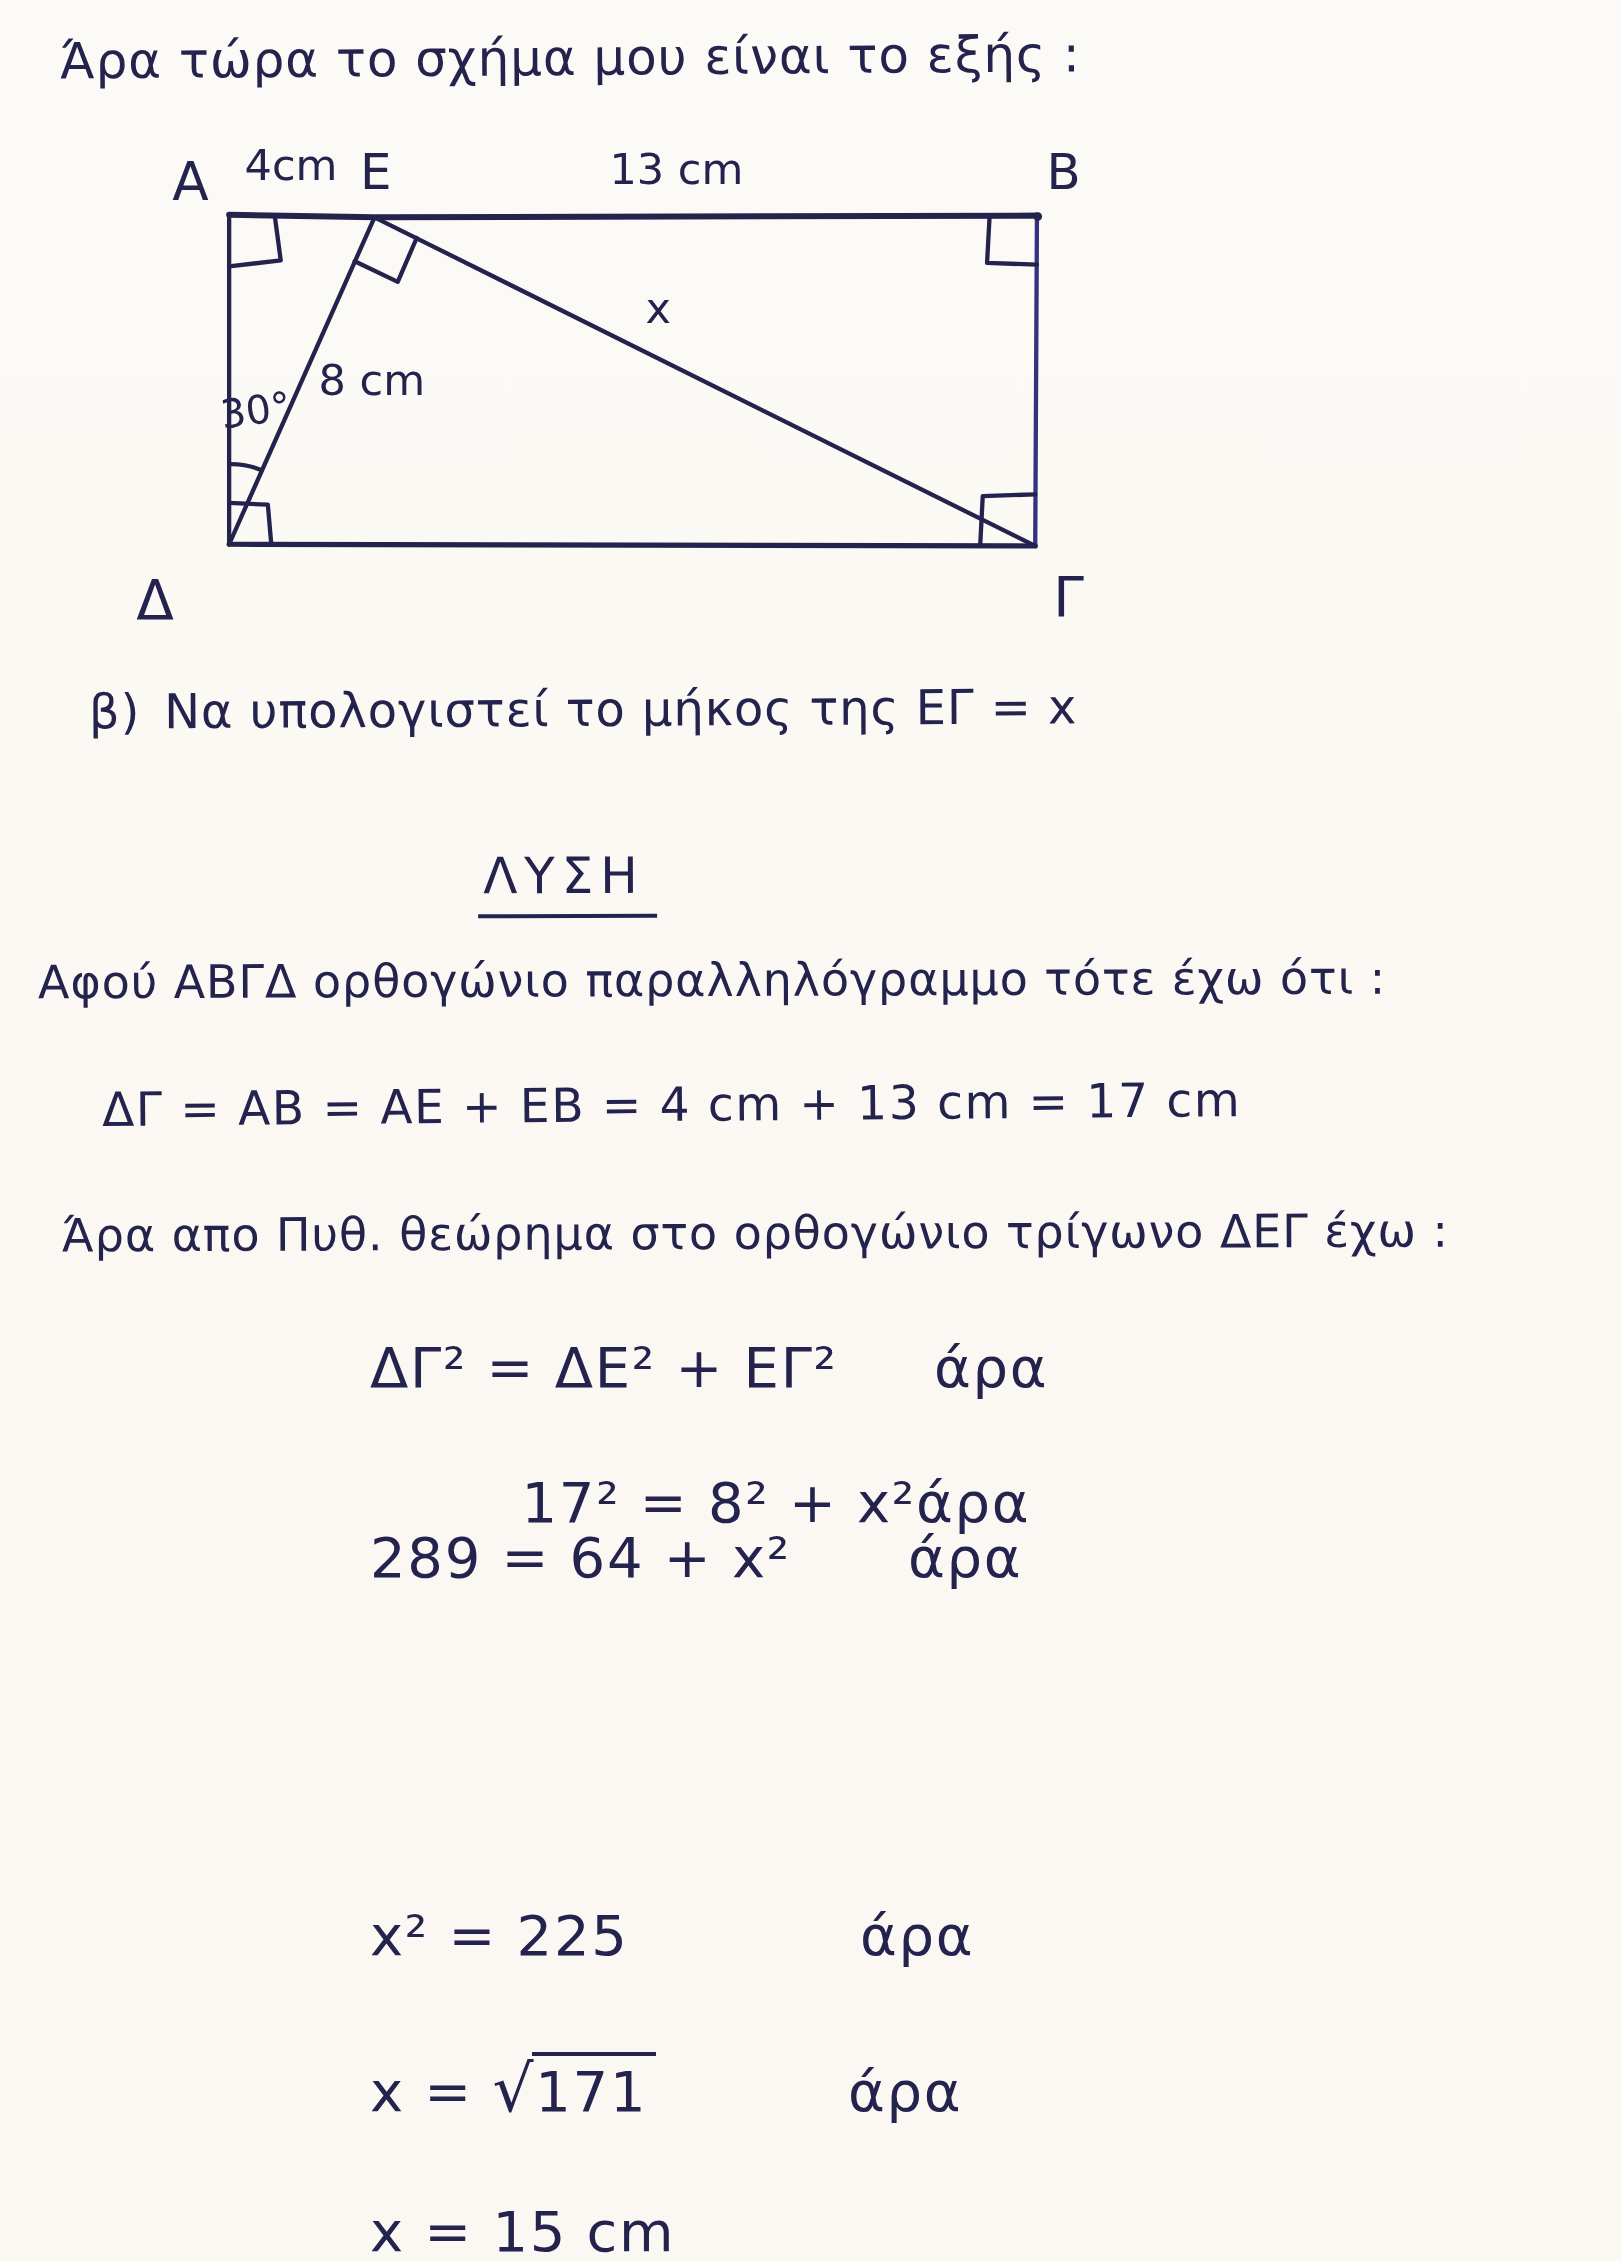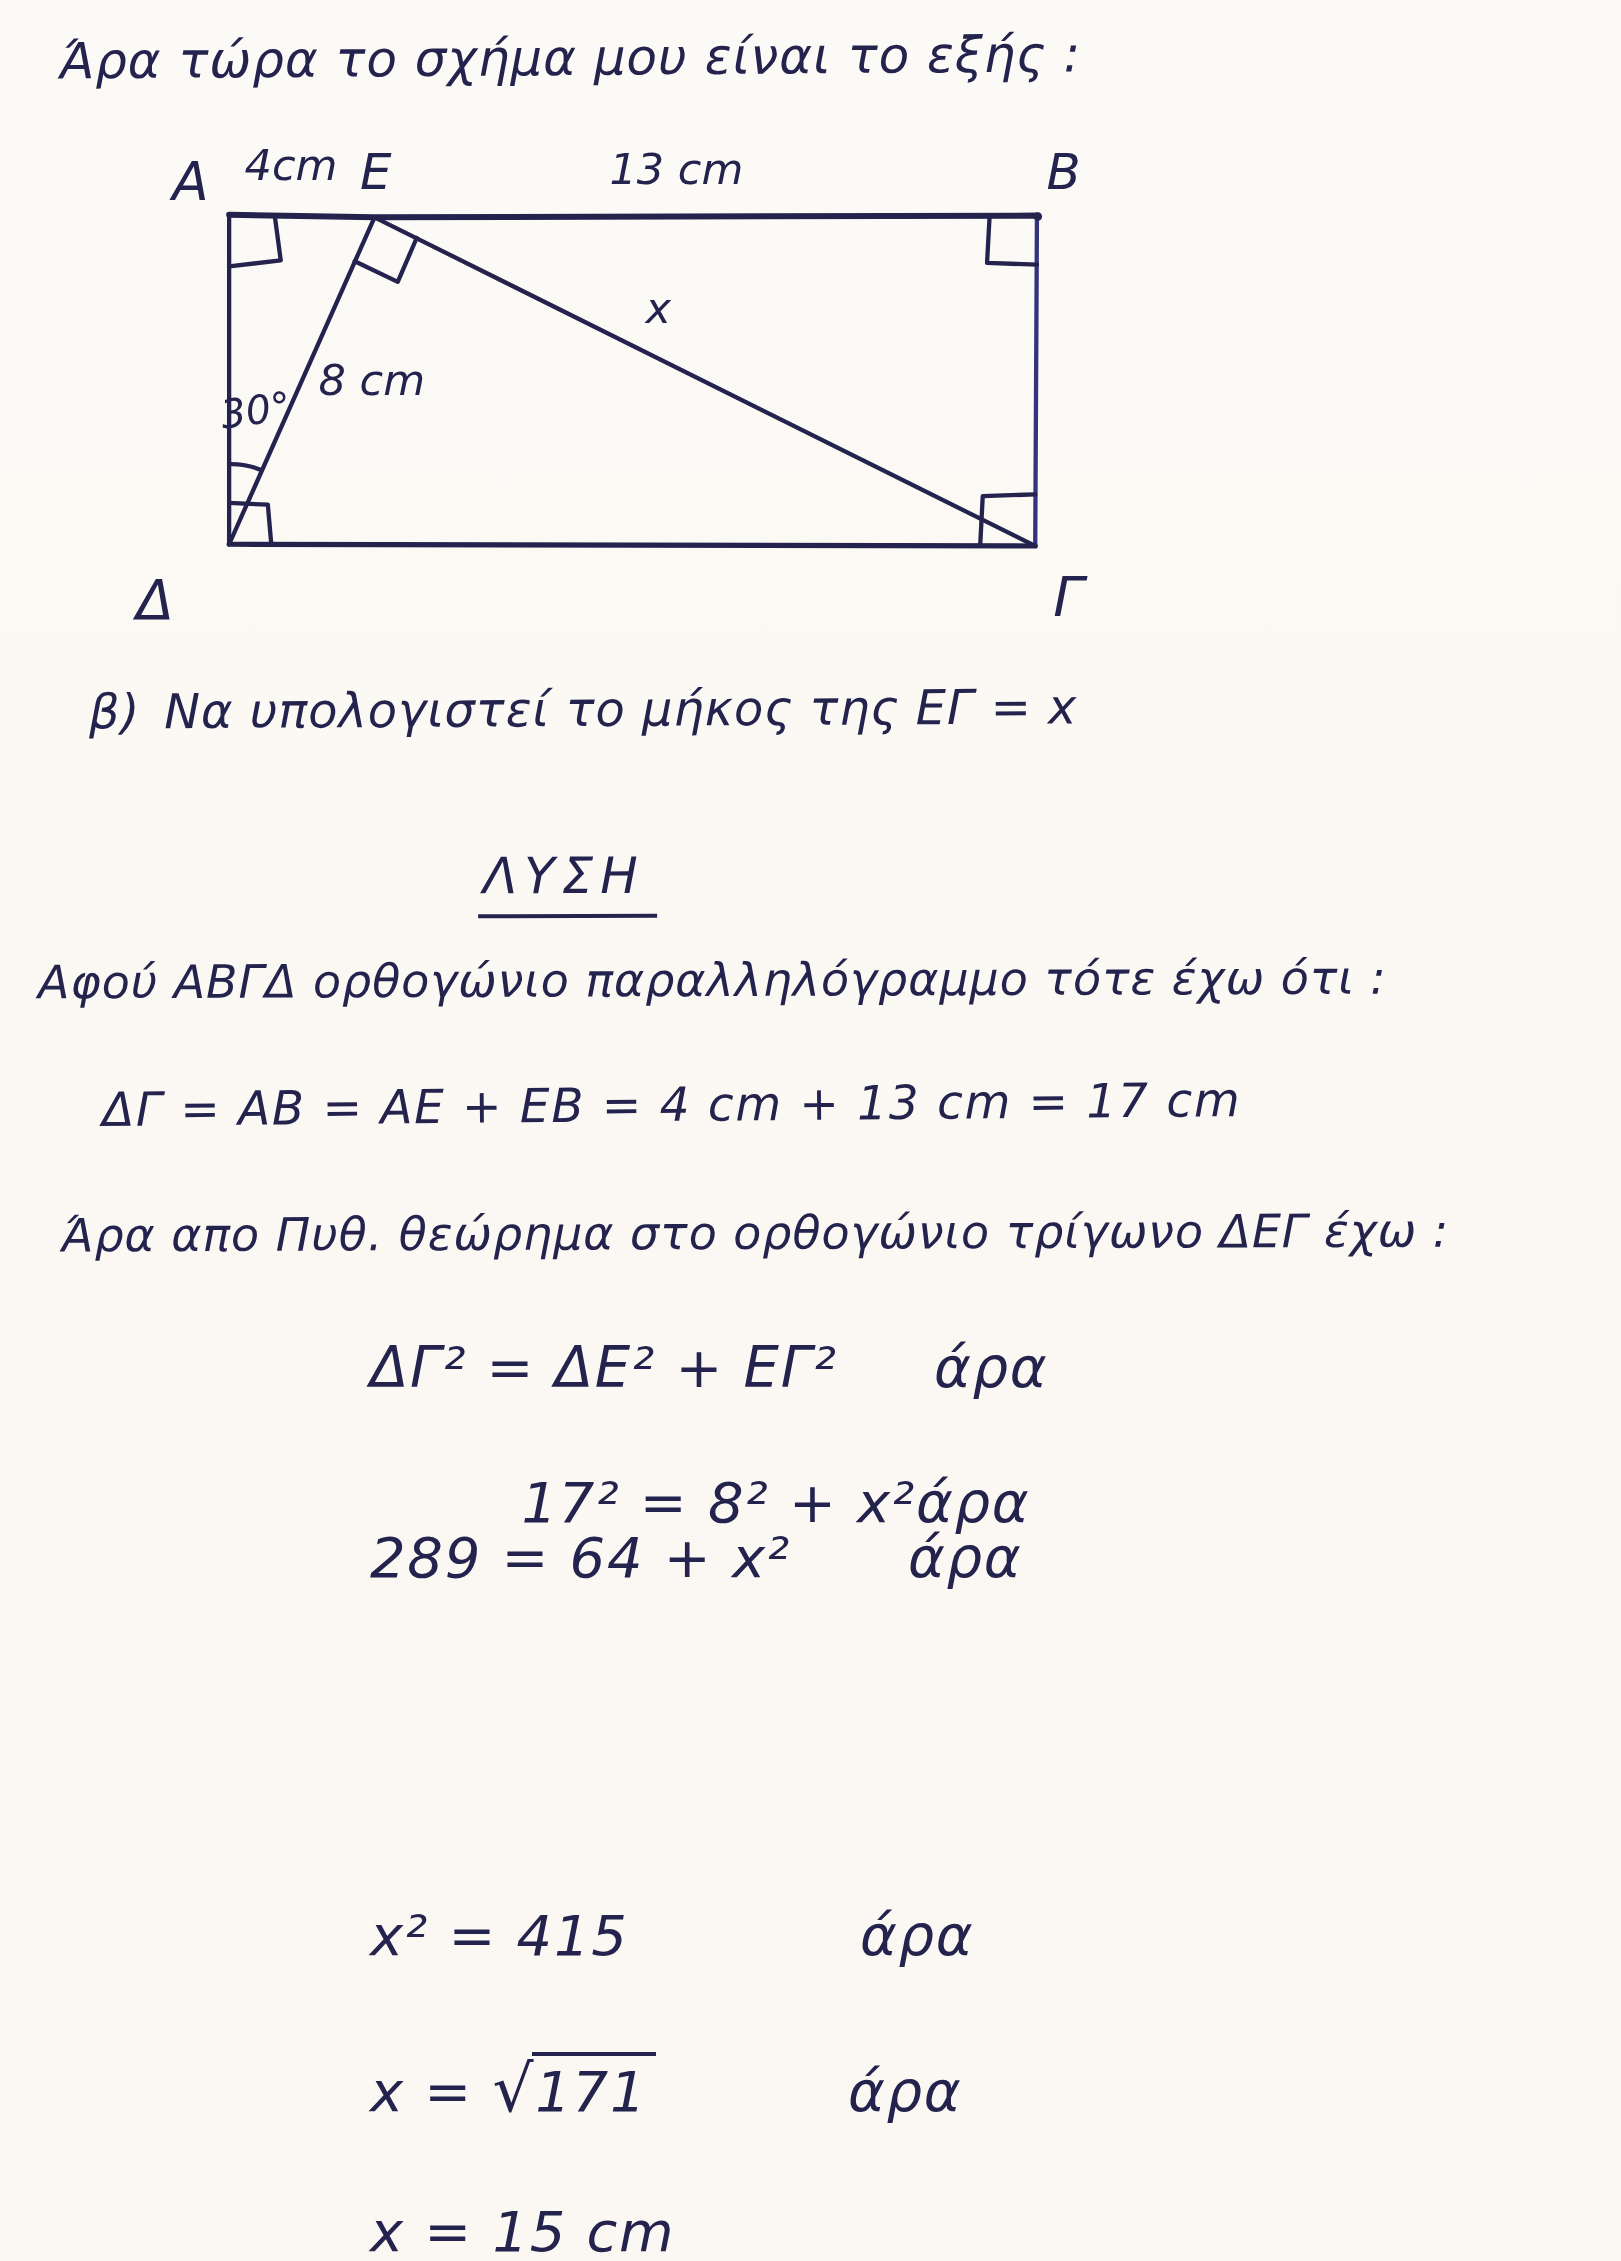--- a/index.html
+++ b/index.html
@@ -4,21 +4,21 @@
 <style>
   html,body{margin:0;padding:0;}
   body{
     width:1621px;height:2261px;
     background:#fbf9f4;
     overflow:hidden;
     font-family:"DejaVu Sans",sans-serif;
     color:#23234e;
     position:relative;
   }
-  .page{position:absolute;inset:0;background:linear-gradient(180deg,#fcfaf6 0%,#fbf8f3 60%,#fbf7f2 100%);font-style:italic;}
+  .page{position:absolute;inset:0;background:linear-gradient(180deg,#fcfaf6 0%,#fbf8f3 60%,#fbf7f2 100%);}
   .hw{position:absolute;white-space:nowrap;letter-spacing:0.9px;}
   .title{left:60px;top:29px;font-size:50px;transform:rotate(-0.4deg);}
   .question{left:89px;top:681px;font-size:48px;transform:rotate(-0.3deg);}
   .question .qlabel{margin-right:24px;}
   .lysi{left:478px;top:847px;font-size:50px;letter-spacing:6.9px;border-bottom:4.3px solid #23234e;padding:0 12px 8.6px 5.2px;transform:rotate(-0.2deg);text-align:center;}
   .intro{left:38px;top:953px;font-size:46px;transform:rotate(-0.2deg);}
   .eq-line{left:102px;top:1077px;font-size:47px;letter-spacing:1.7px;transform:rotate(-0.5deg);}
   .pyth{left:62px;top:1206px;font-size:46px;transform:rotate(-0.2deg);}
   .step{position:absolute;left:370px;font-size:56px;letter-spacing:1.7px;}
   .step .math{display:inline-block;min-width:516px;}
@@ -88,21 +88,21 @@
   <div class="hw step s0">
     <span class="math">ΔΓ² = ΔΕ² + ΕΓ²</span><span class="conn">άρα</span>
   </div>
   <div class="hw step s1">
     <span class="math">17² = 8² + x²</span><span class="conn">άρα</span>
   </div>
   <div class="hw step s2">
     <span class="math">289 = 64 + x²</span><span class="conn">άρα</span>
   </div>
   <div class="hw step s4">
-    <span class="math">x² = 415</span><span class="conn">άρα</span>
+    <span class="math">x² = 225</span><span class="conn">άρα</span>
   </div>
   <div class="hw step s5">
     <span class="math"><span>x =</span> <span class="rad"><span class="rad-sign">√</span><span class="rad-body">171</span></span></span><span class="conn">άρα</span>
   </div>
   <div class="hw step s6">
     <span class="math">x = 15 cm</span>
   </div>
 
 </div>
 

